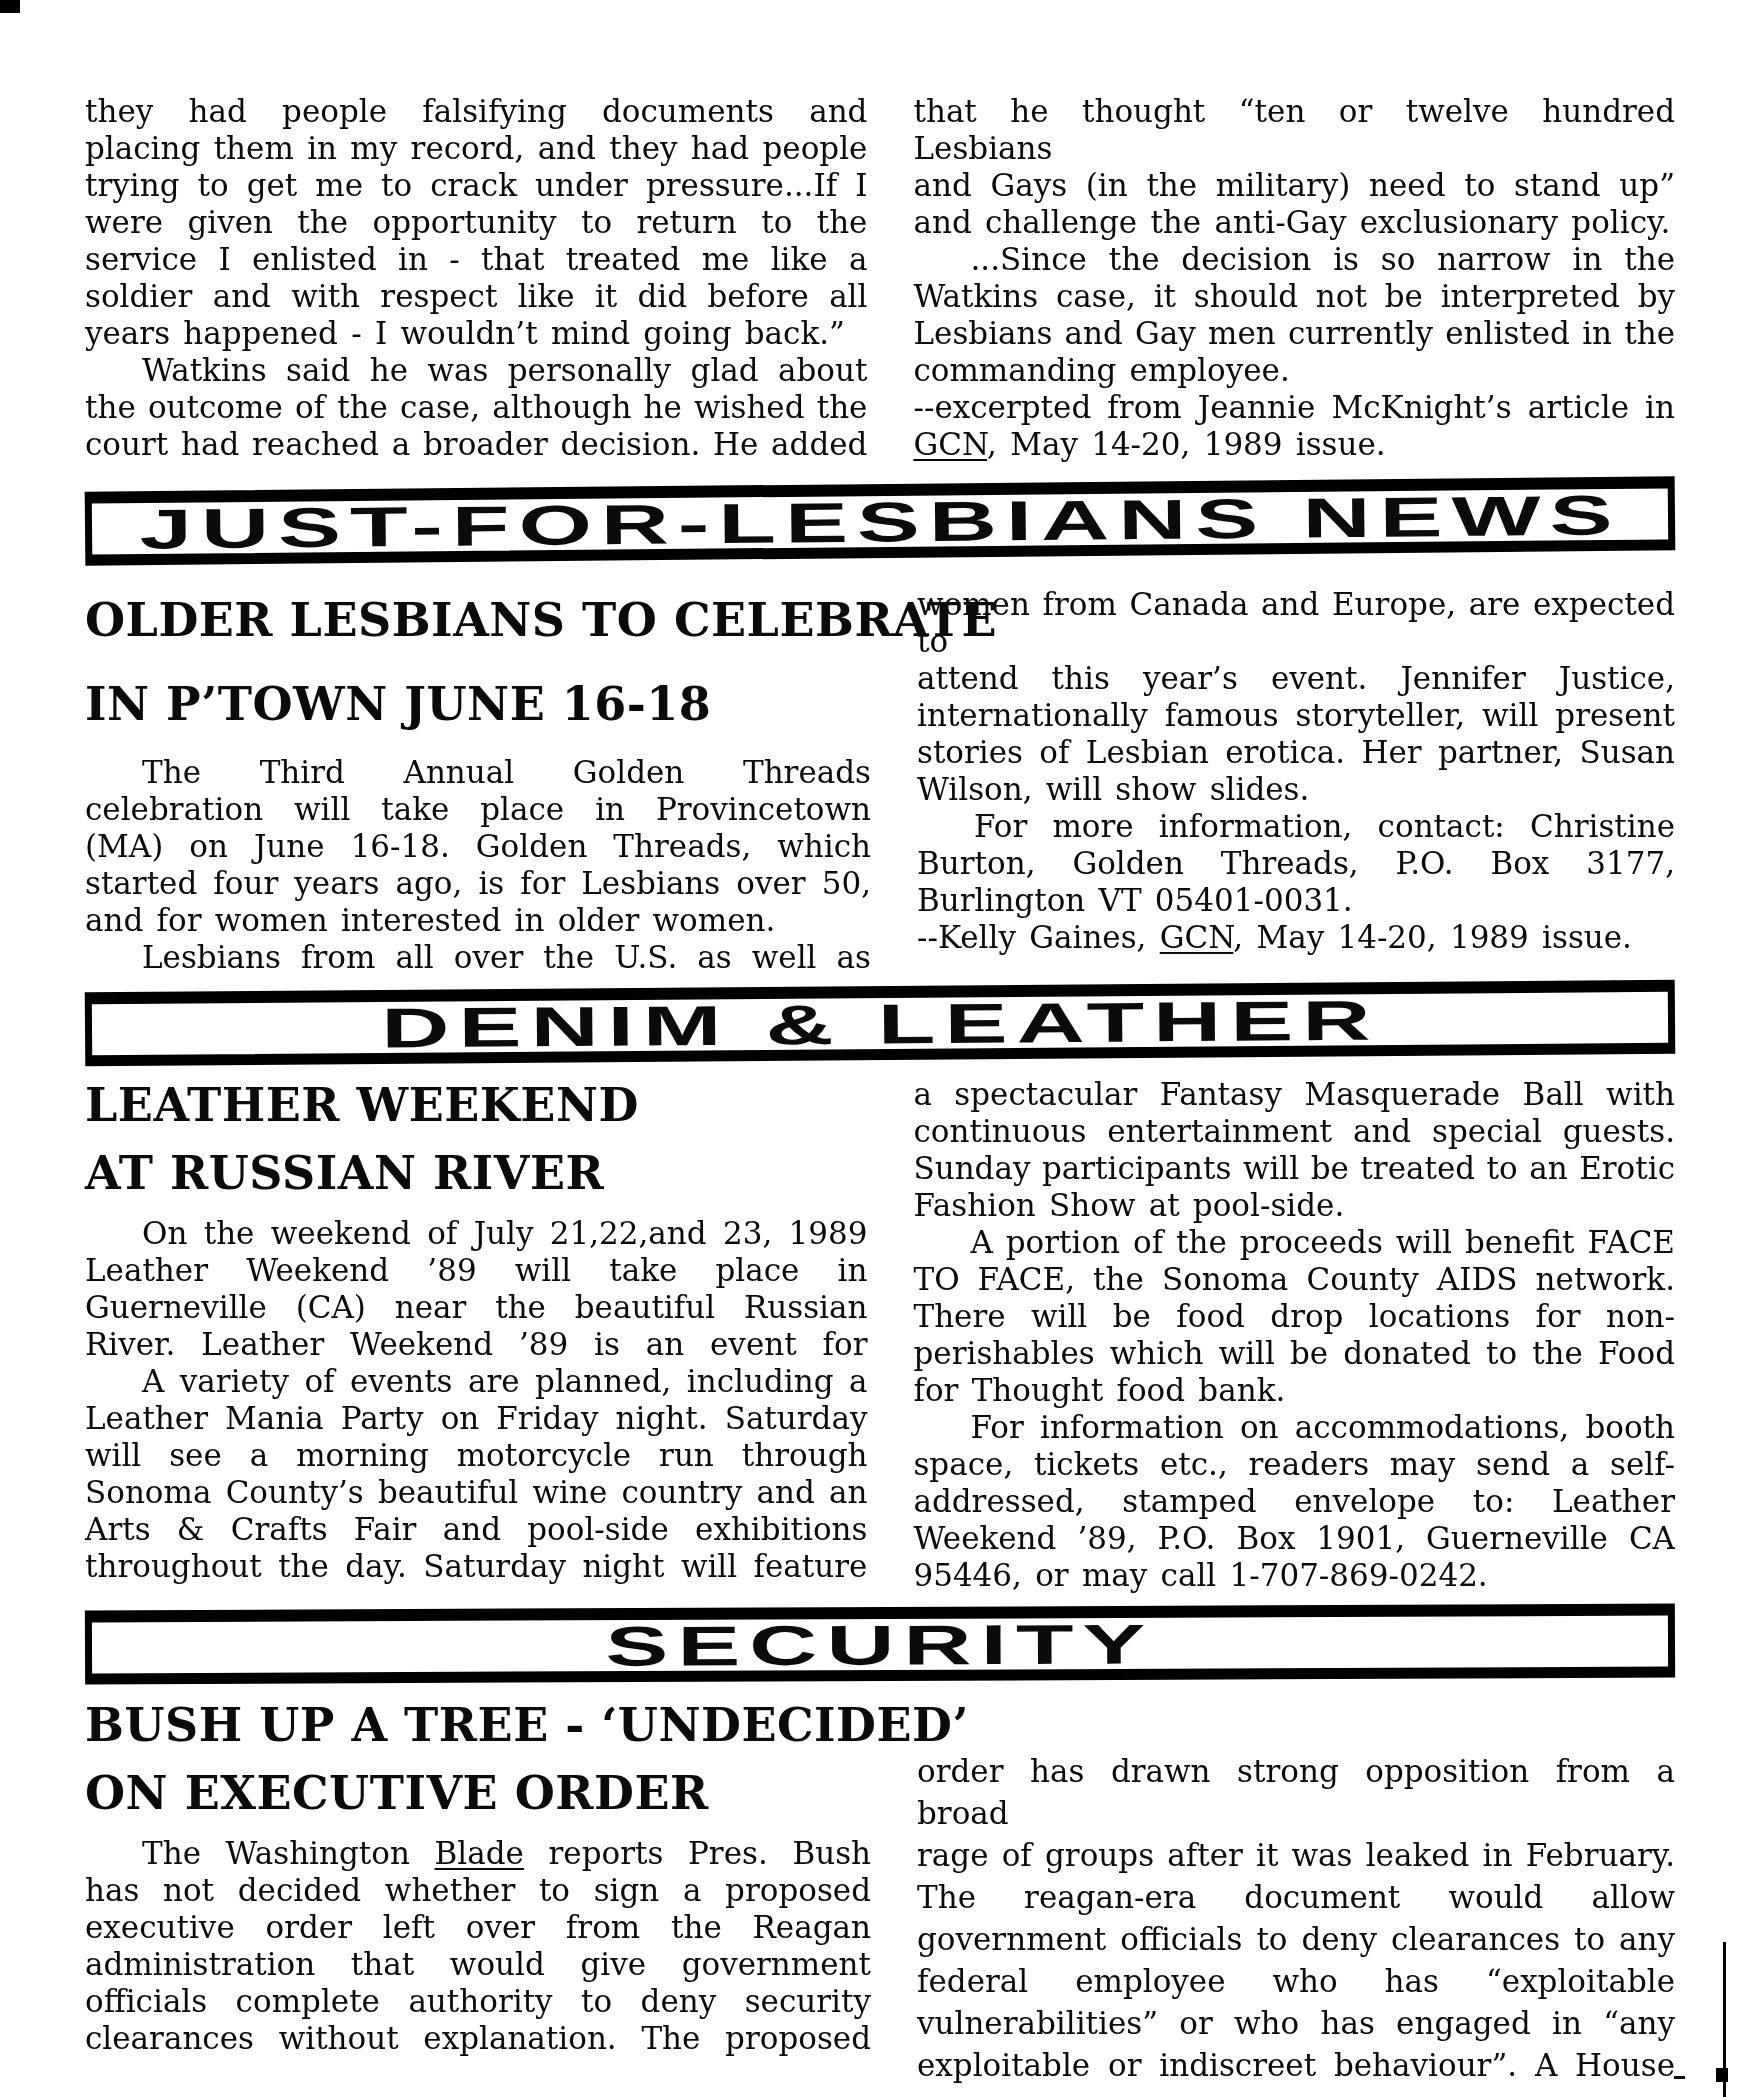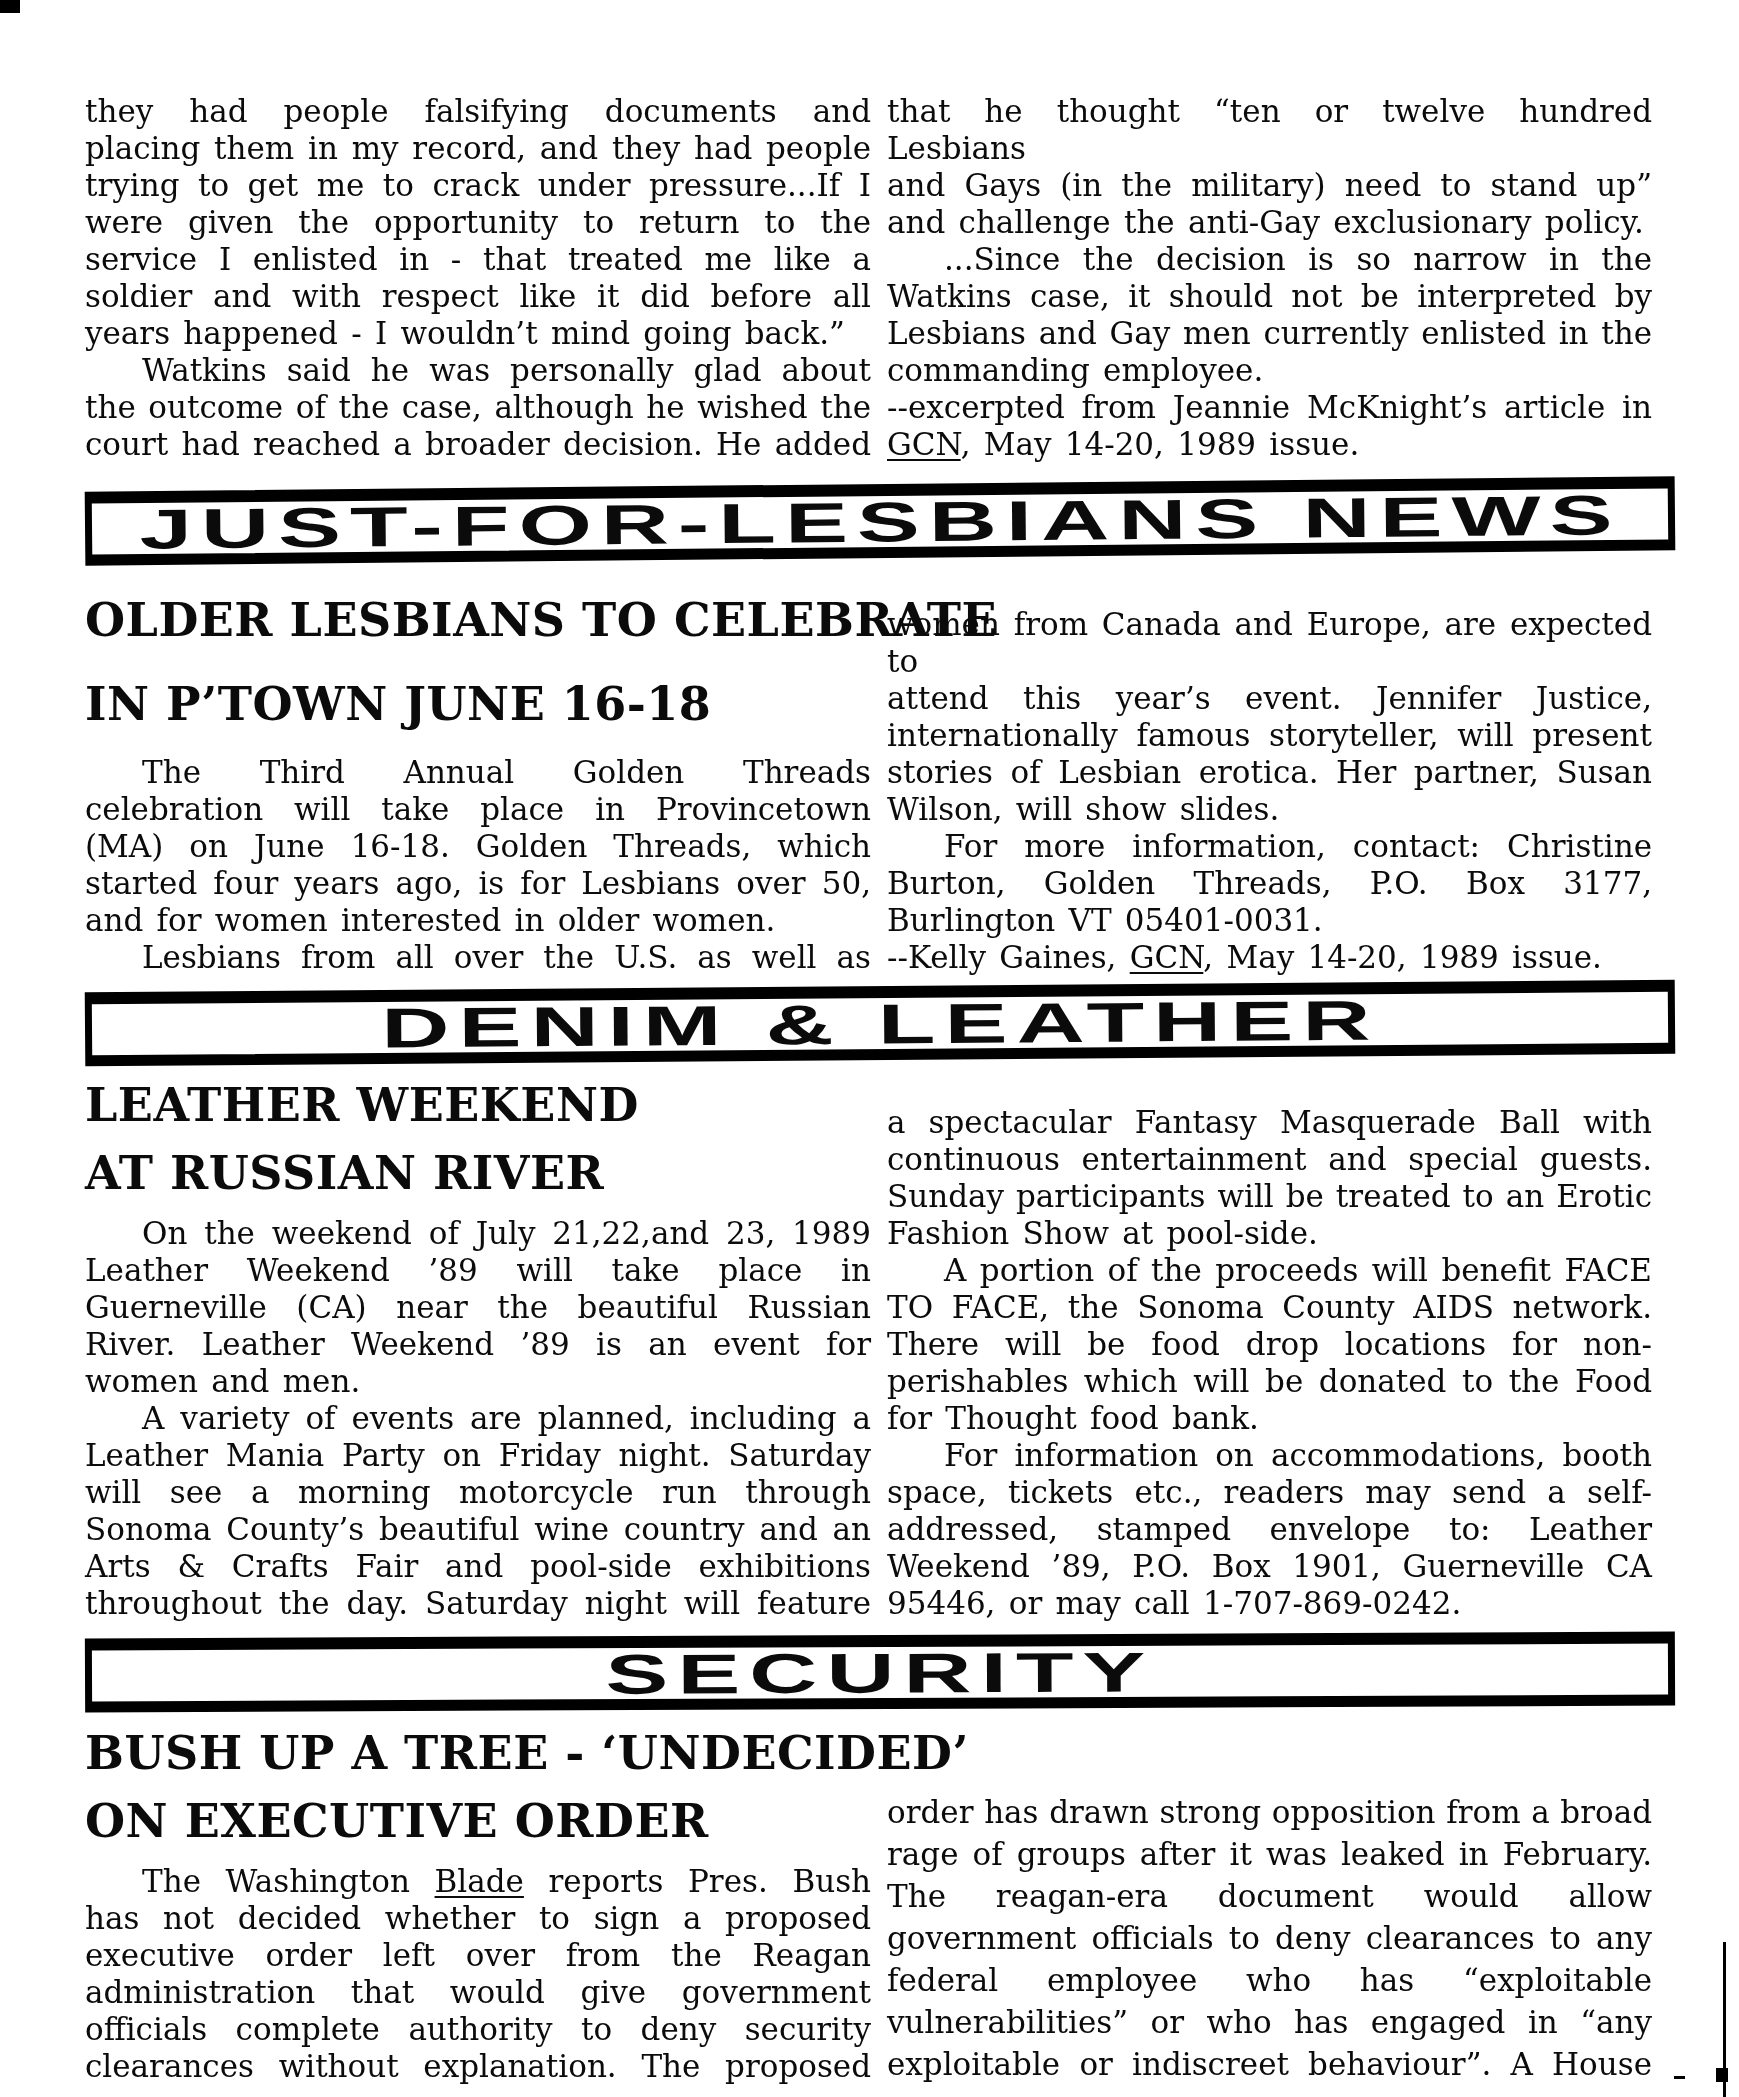--- a/index.html
+++ b/index.html
@@ -9,21 +9,21 @@
     font-family:"DejaVu Serif","Liberation Serif",serif;
     color:#0b0b0b;
   }
   .page {
     position:relative; width:1739px; height:2097px;
     background:#ffffff; overflow:hidden;
   }
   #doc { position:absolute; left:85px; top:0; width:1590px; }
 
   
-  .sec { display:flex; gap:16px;align-items:flex-end; }
+  .sec { display:flex; gap:46px; }
   .col { box-sizing:border-box; }
   .col-l { width:786px; }
   .col-r { width:765px; }
 
   
   .ln { font-size:31px; line-height:37px; white-space:normal; }
   .jl { text-align:justify; text-align-last:justify; }
   .ll { text-align:left; word-spacing:3.4px; }
   .ind { text-indent:57px; }
   .para { margin:0; }
@@ -152,21 +152,20 @@
         <div class="col col-l">
           <h2 class="headline">
             <div class="hline">LEATHER WEEKEND</div>
             <div class="hline">AT RUSSIAN RIVER</div>
           </h2>
           <div class="para">
             <div class="ln jl ind">On the weekend of July 21,22,and 23, 1989</div>
             <div class="ln jl">Leather Weekend ’89 will take place in</div>
             <div class="ln jl">Guerneville (CA) near the beautiful Russian</div>
             <div class="ln jl">River. Leather Weekend ’89 is an event for</div>
-            <div class="ln ll">women and men.</div>
           </div>
           <div class="para">
             <div class="ln jl ind">A variety of events are planned, including a</div>
             <div class="ln jl">Leather Mania Party on Friday night. Saturday</div>
             <div class="ln jl">will see a morning motorcycle run through</div>
             <div class="ln jl">Sonoma County’s beautiful wine country and an</div>
             <div class="ln jl">Arts &amp; Crafts Fair and pool-side exhibitions</div>
             <div class="ln jl">throughout the day. Saturday night will feature</div>
           </div>
         </div>

